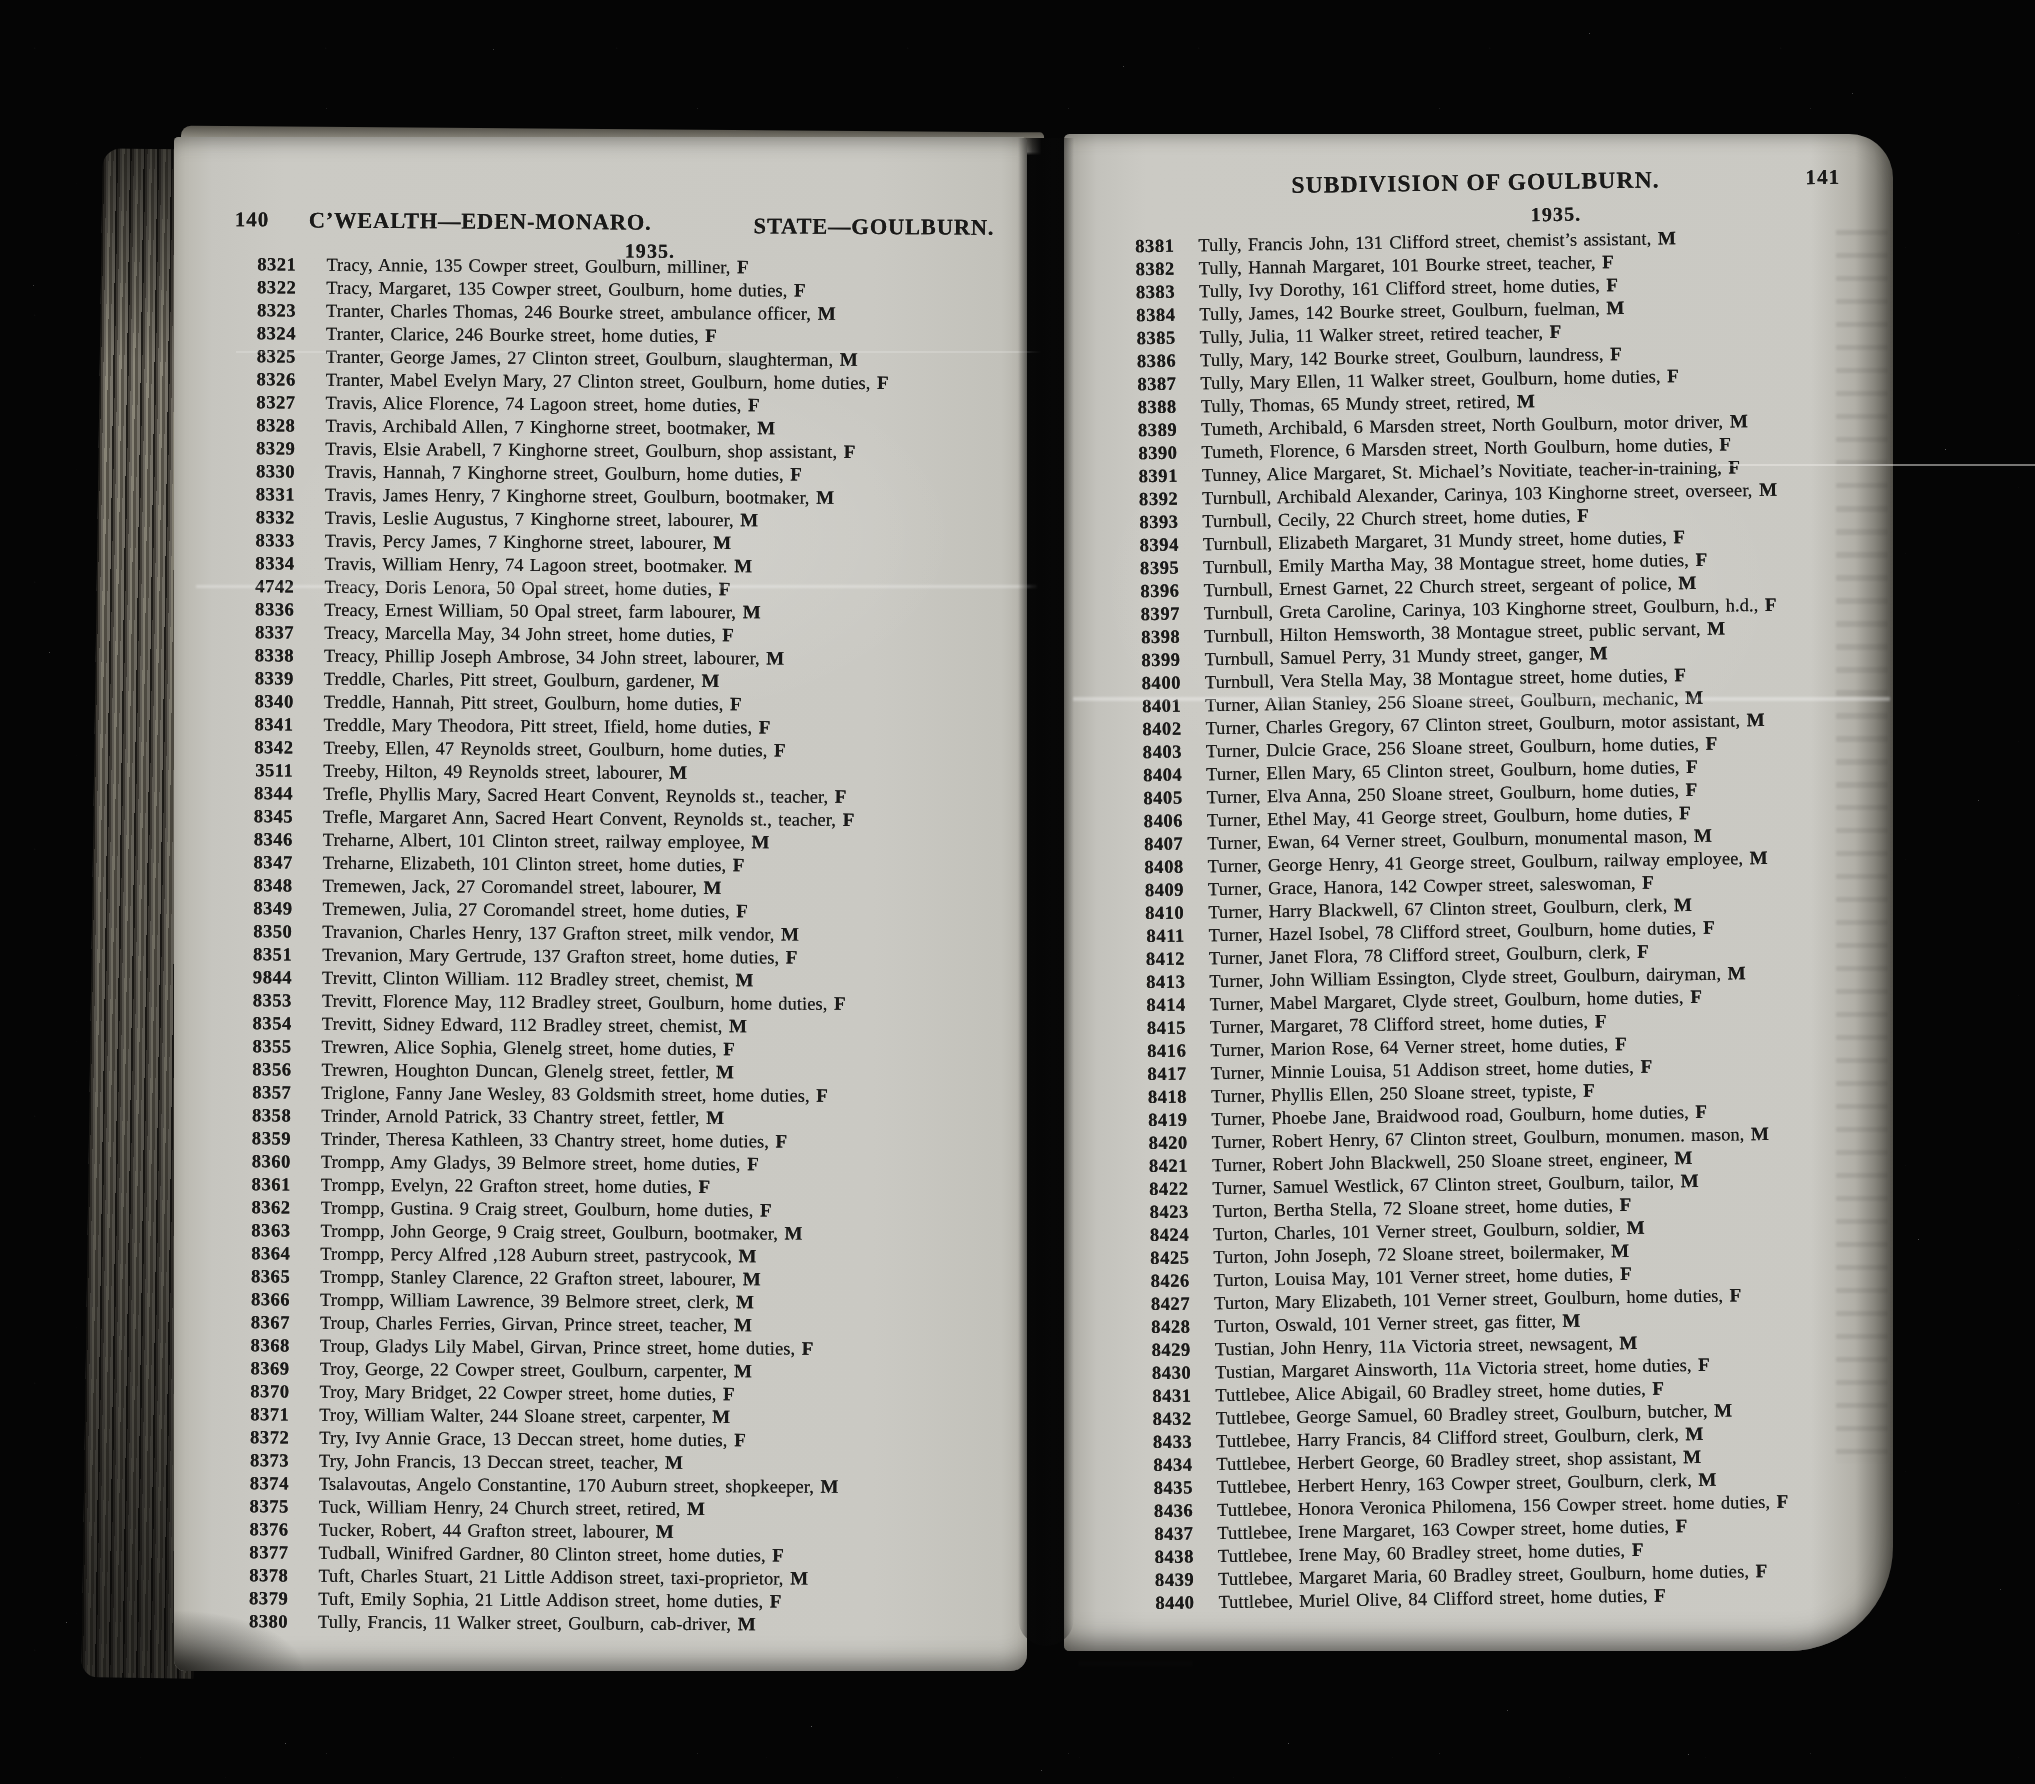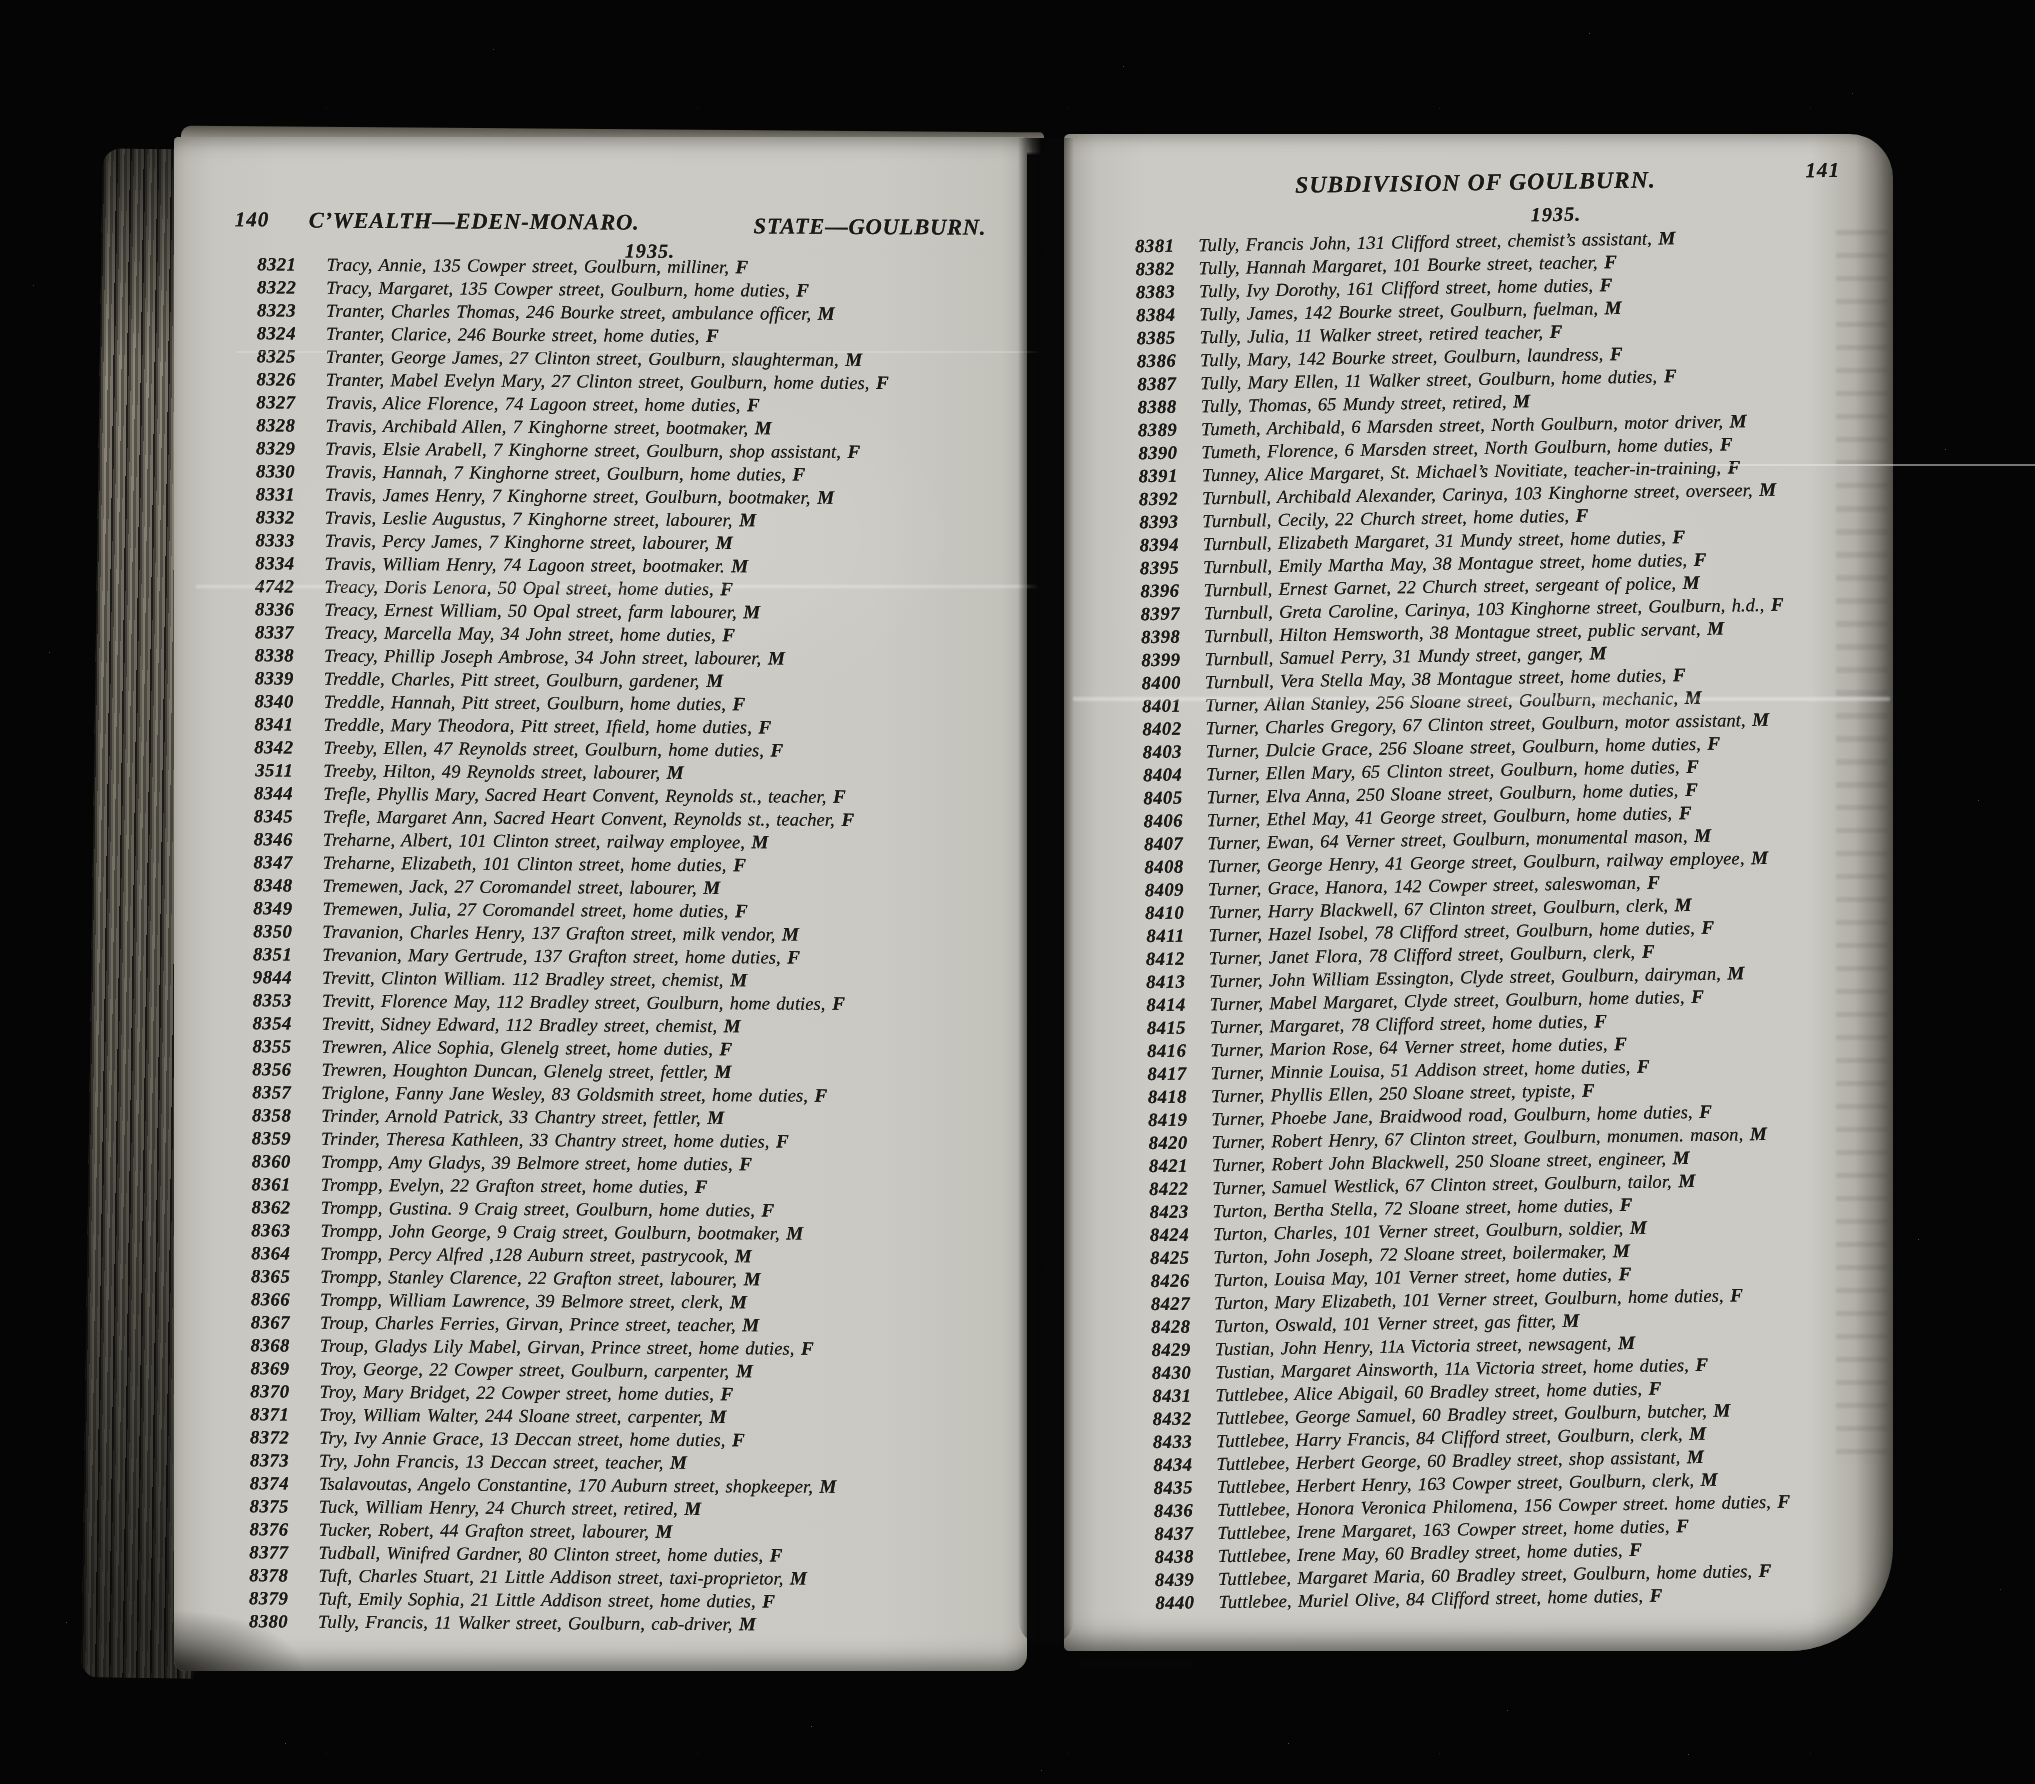--- a/index.html
+++ b/index.html
@@ -45,21 +45,21 @@
         #201e1a 0 1.6px,#47433c 1.6px 3.8px,#6d6960 3.8px 6px,#8b8779 6px 8.2px,
         #575349 8.2px 11px,#78746a 11px 13.7px);
   }
   .page-stack-top{
     position:absolute;left:181px;top:129px;width:863px;height:23px;
     transform:rotate(.45deg);
     background:linear-gradient(180deg,#57544c,#918e84 55%,#b5b3ab 85%,rgba(200,199,193,0));
     border-radius:10px 4.4px 0 0;
   }
 
-  .page{position:absolute;box-sizing:border-box;font-style:italic;}
+  .page{position:absolute;box-sizing:border-box;}
   .left-page{
     left:174px;top:137px;width:853px;height:1534px;
     border-radius:4.4px 5.5px 16.4px 11px;
     background:
       radial-gradient(2.2px 2.2px at 71% 21%, rgba(255,255,255,.9), transparent 70%),
       radial-gradient(1.6px 1.6px at 38% 57%, rgba(255,255,255,.75), transparent 70%),
       radial-gradient(ellipse 493px 274px at 52% 26%, rgba(255,255,255,.16), transparent 70%),
       linear-gradient(90deg,#b7b5ac 0,#c6c5bf 38px,#cbcac4 110px,#cac9c3 82%,#c2c1ba 97%,#b2b0a8 100%),
       #c8c7c1;
     box-shadow:inset 0 -20px 25px -14.2px rgba(35,34,30,.65), inset 0 16.4px 18.6px -13px rgba(60,58,52,.55);
@@ -92,21 +92,21 @@
   .rp-rot{transform:rotate(-.85deg);transform-origin:16.4px 16.4px;}
 
   .ink{color:#1a1a19;text-shadow:0 0 0.5px rgba(25,24,22,.85);}
 
   .lp-pagenum{position:absolute;left:61px;top:70px;font-size:21px;font-weight:700;letter-spacing:1.1px;}
   .lp-div{position:absolute;left:135px;top:70px;font-size:22.5px;font-weight:700;letter-spacing:0.8px;}
   .lp-state{position:absolute;left:580px;top:73px;font-size:22.5px;font-weight:700;letter-spacing:0.8px;}
   .lp-year{position:absolute;left:378px;top:100px;width:197px;text-align:center;font-size:20px;font-weight:700;letter-spacing:1.1px;}
 
   .rp-header{position:absolute;left:0;top:41px;width:822px;text-align:center;font-size:23.6px;font-weight:700;letter-spacing:1.1px;}
-  .rp-pagenum{position:absolute;left:741px;top:35px;font-size:21px;font-weight:700;letter-spacing:1.1px;}
+  .rp-pagenum{position:absolute;left:741px;top:42px;font-size:21px;font-weight:700;letter-spacing:1.1px;}
   .rp-year{position:absolute;left:406px;top:76px;width:170px;text-align:center;font-size:20px;font-weight:700;letter-spacing:1.1px;}
 
   .entries{position:absolute;left:0;right:0;}
   #lp-entries{top:116px;}
   #rp-entries{top:102px;}
   .entry{display:flex;align-items:baseline;height:23px;white-space:nowrap;}
   .enum{font-weight:700;font-size:18.6px;text-align:right;letter-spacing:0.5px;}
   .left-page .enum{width:123px;}
   .right-page .enum{width:109px;}
   .etext{font-size:18.4px;margin-left:30px;letter-spacing:0.1px;word-spacing:1.6px;}

